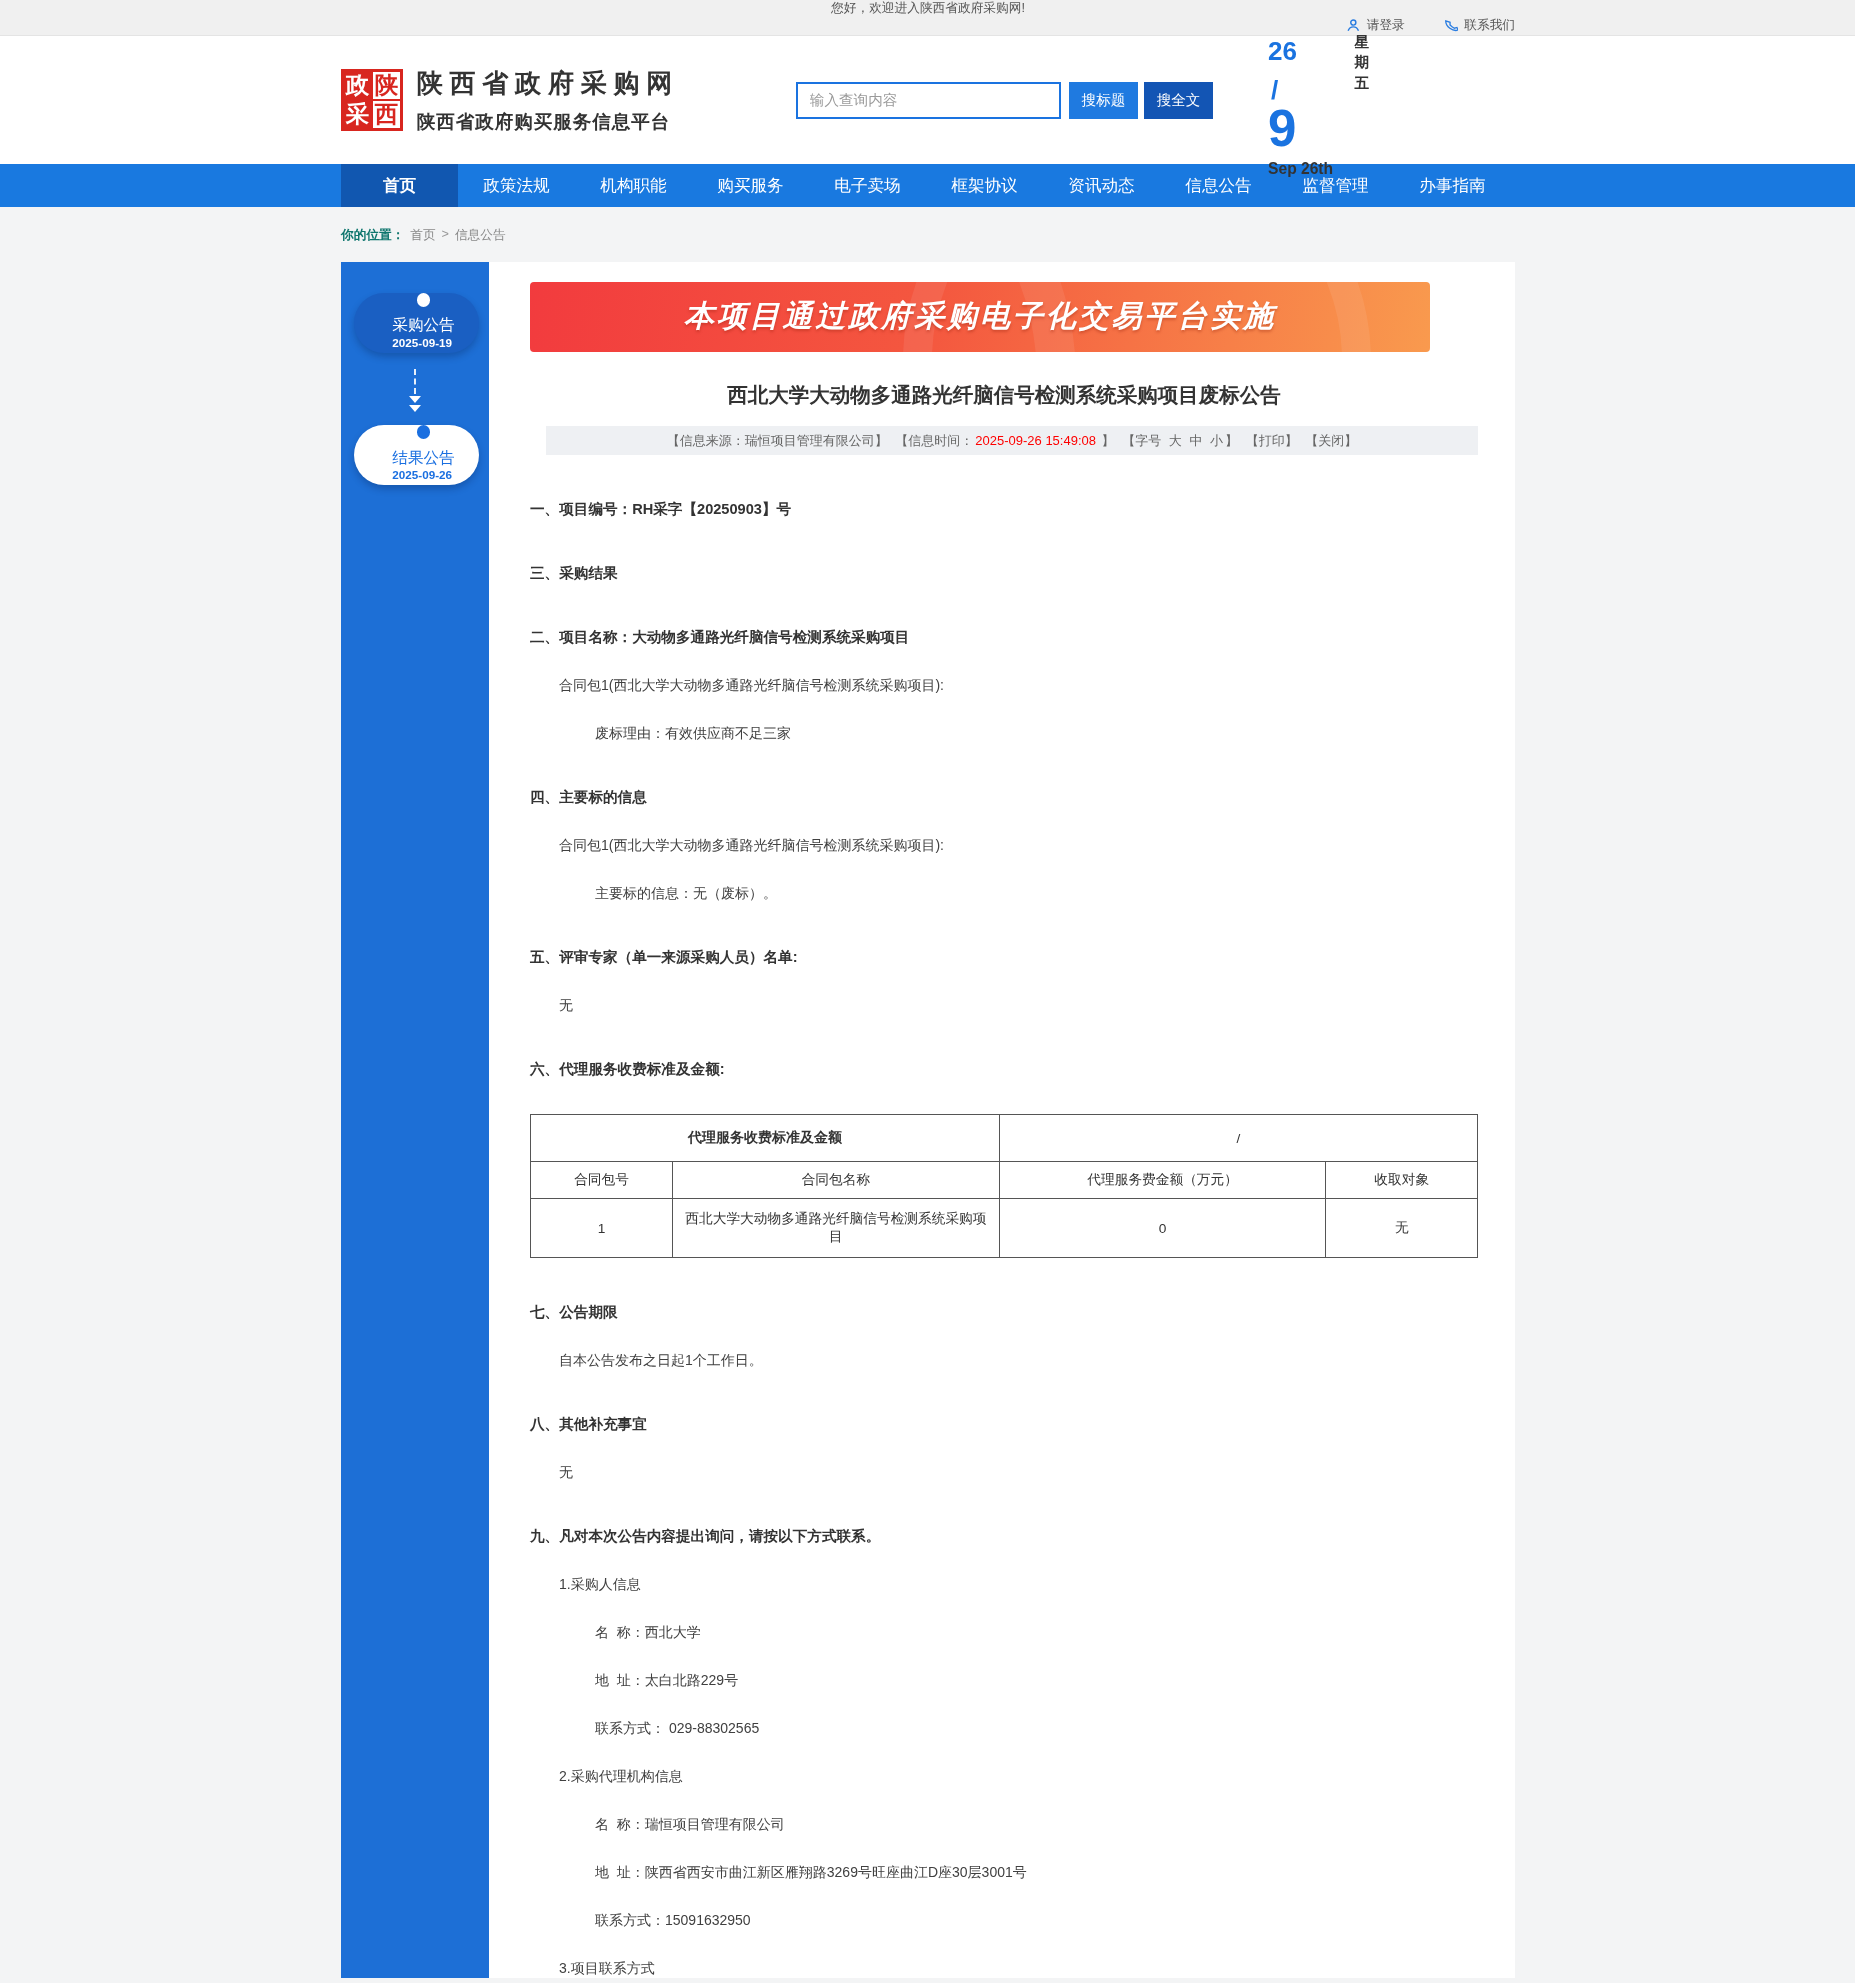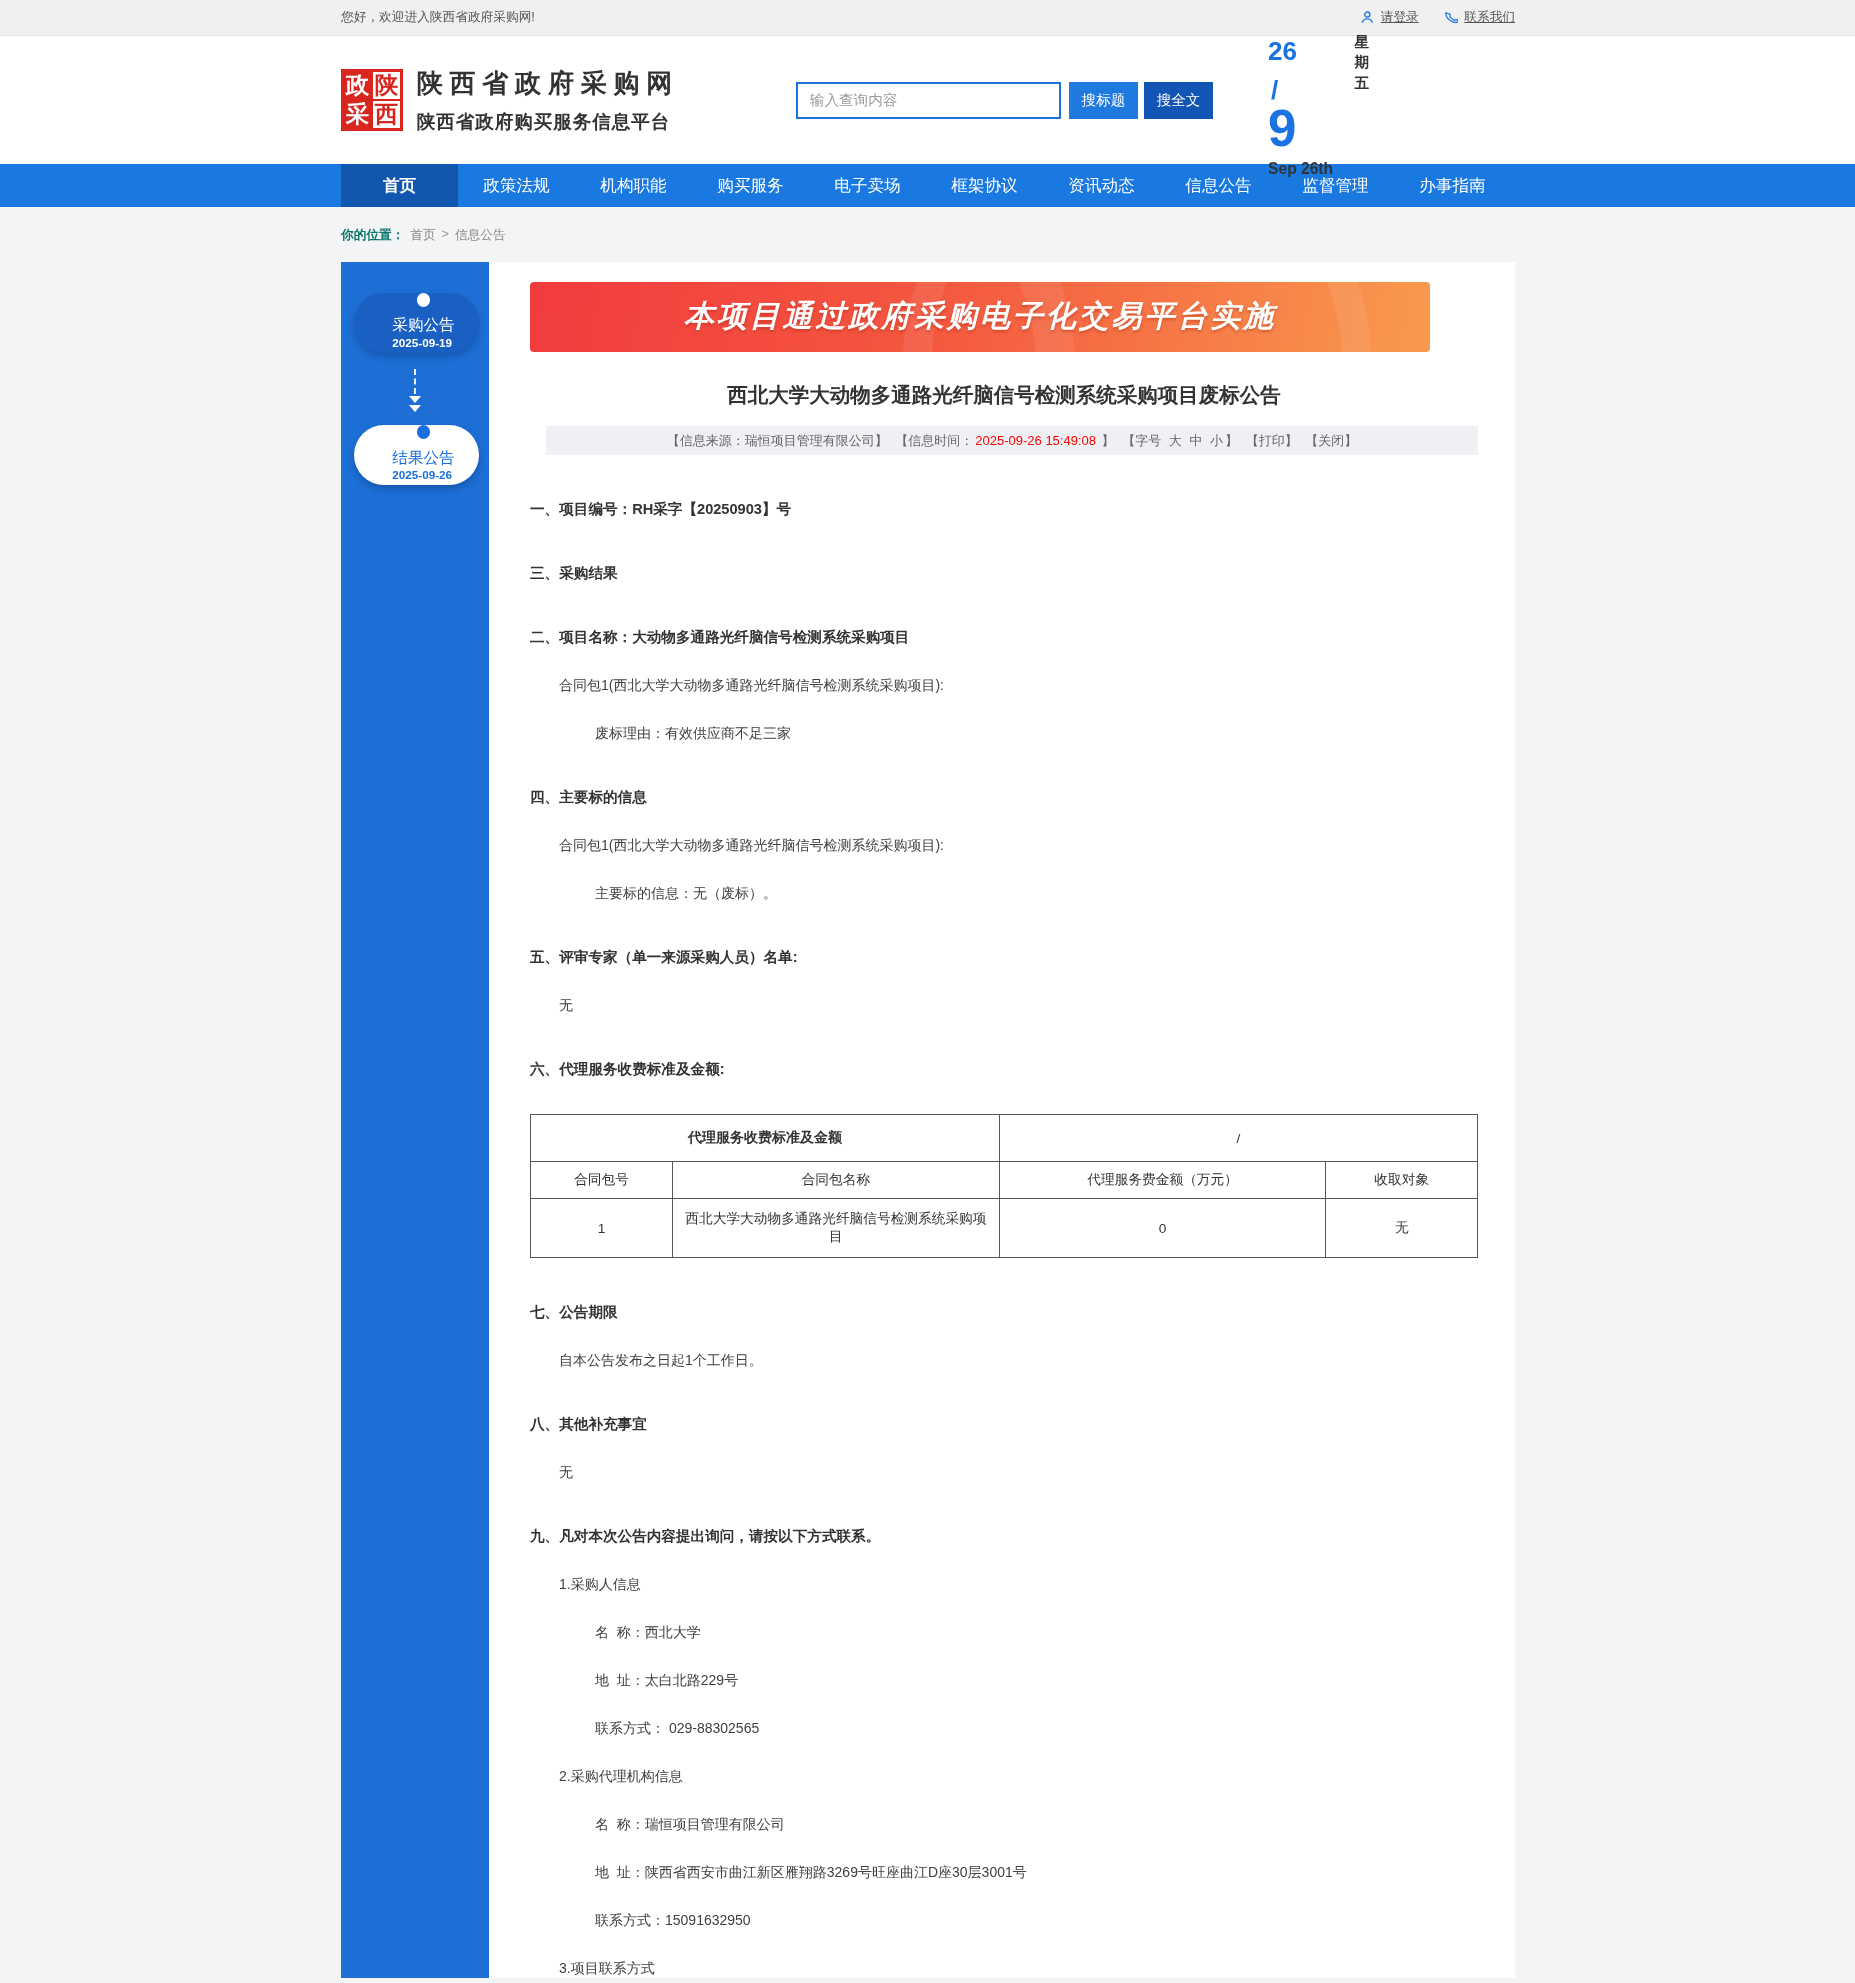--- a/index.html
+++ b/index.html
@@ -3,22 +3,22 @@
 <meta charset="utf-8">
 <style>
   * { margin:0; padding:0; box-sizing:border-box; }
   html,body { background:#f3f4f5; }
   body { font-family:"Liberation Sans","DejaVu Sans",sans-serif; color:#333; }
   .page { width:1856px; min-height:1984px; background:#f3f4f5; overflow:hidden; }
   .container { width:1174px; margin:0 auto; }
 
   
   .topbar { height:36px; background:#f0f0f0; border-bottom:1px solid #e4e4e4; font-size:12.7px; color:#555; }
-  .topbar .container { display:flex; align-items:center; height:100%; }
-  .topbar-right { margin-left:auto; display:flex; align-items:center; gap:25px;text-decoration:underline; }
+  .topbar .container { display:flex; align-items:center; height:100%;flex-direction:column; }
+  .topbar-right { margin-left:auto; display:flex; align-items:center; gap:39px; }
   .top-link { display:flex; align-items:center; gap:5.9px; cursor:pointer; color:#555; }
   .top-link svg { display:block; }
 
   
   .header { height:128px; background:#ffffff; }
   .header .container { display:flex; align-items:center; height:100%; }
   .logo { width:62px; height:62px; border:2px solid #d8261f; display:grid; grid-template-columns:1fr 1fr; grid-template-rows:1fr 1fr; flex:0 0 auto; }
   .logo span { display:flex; align-items:center; justify-content:center; font-weight:bold; font-size:23.4px; line-height:1; }
   .logo .seal-red { background:#d8261f; color:#fff; }
   .logo .seal-white { background:#fff; color:#d8261f; border:1px solid #d8261f; }

